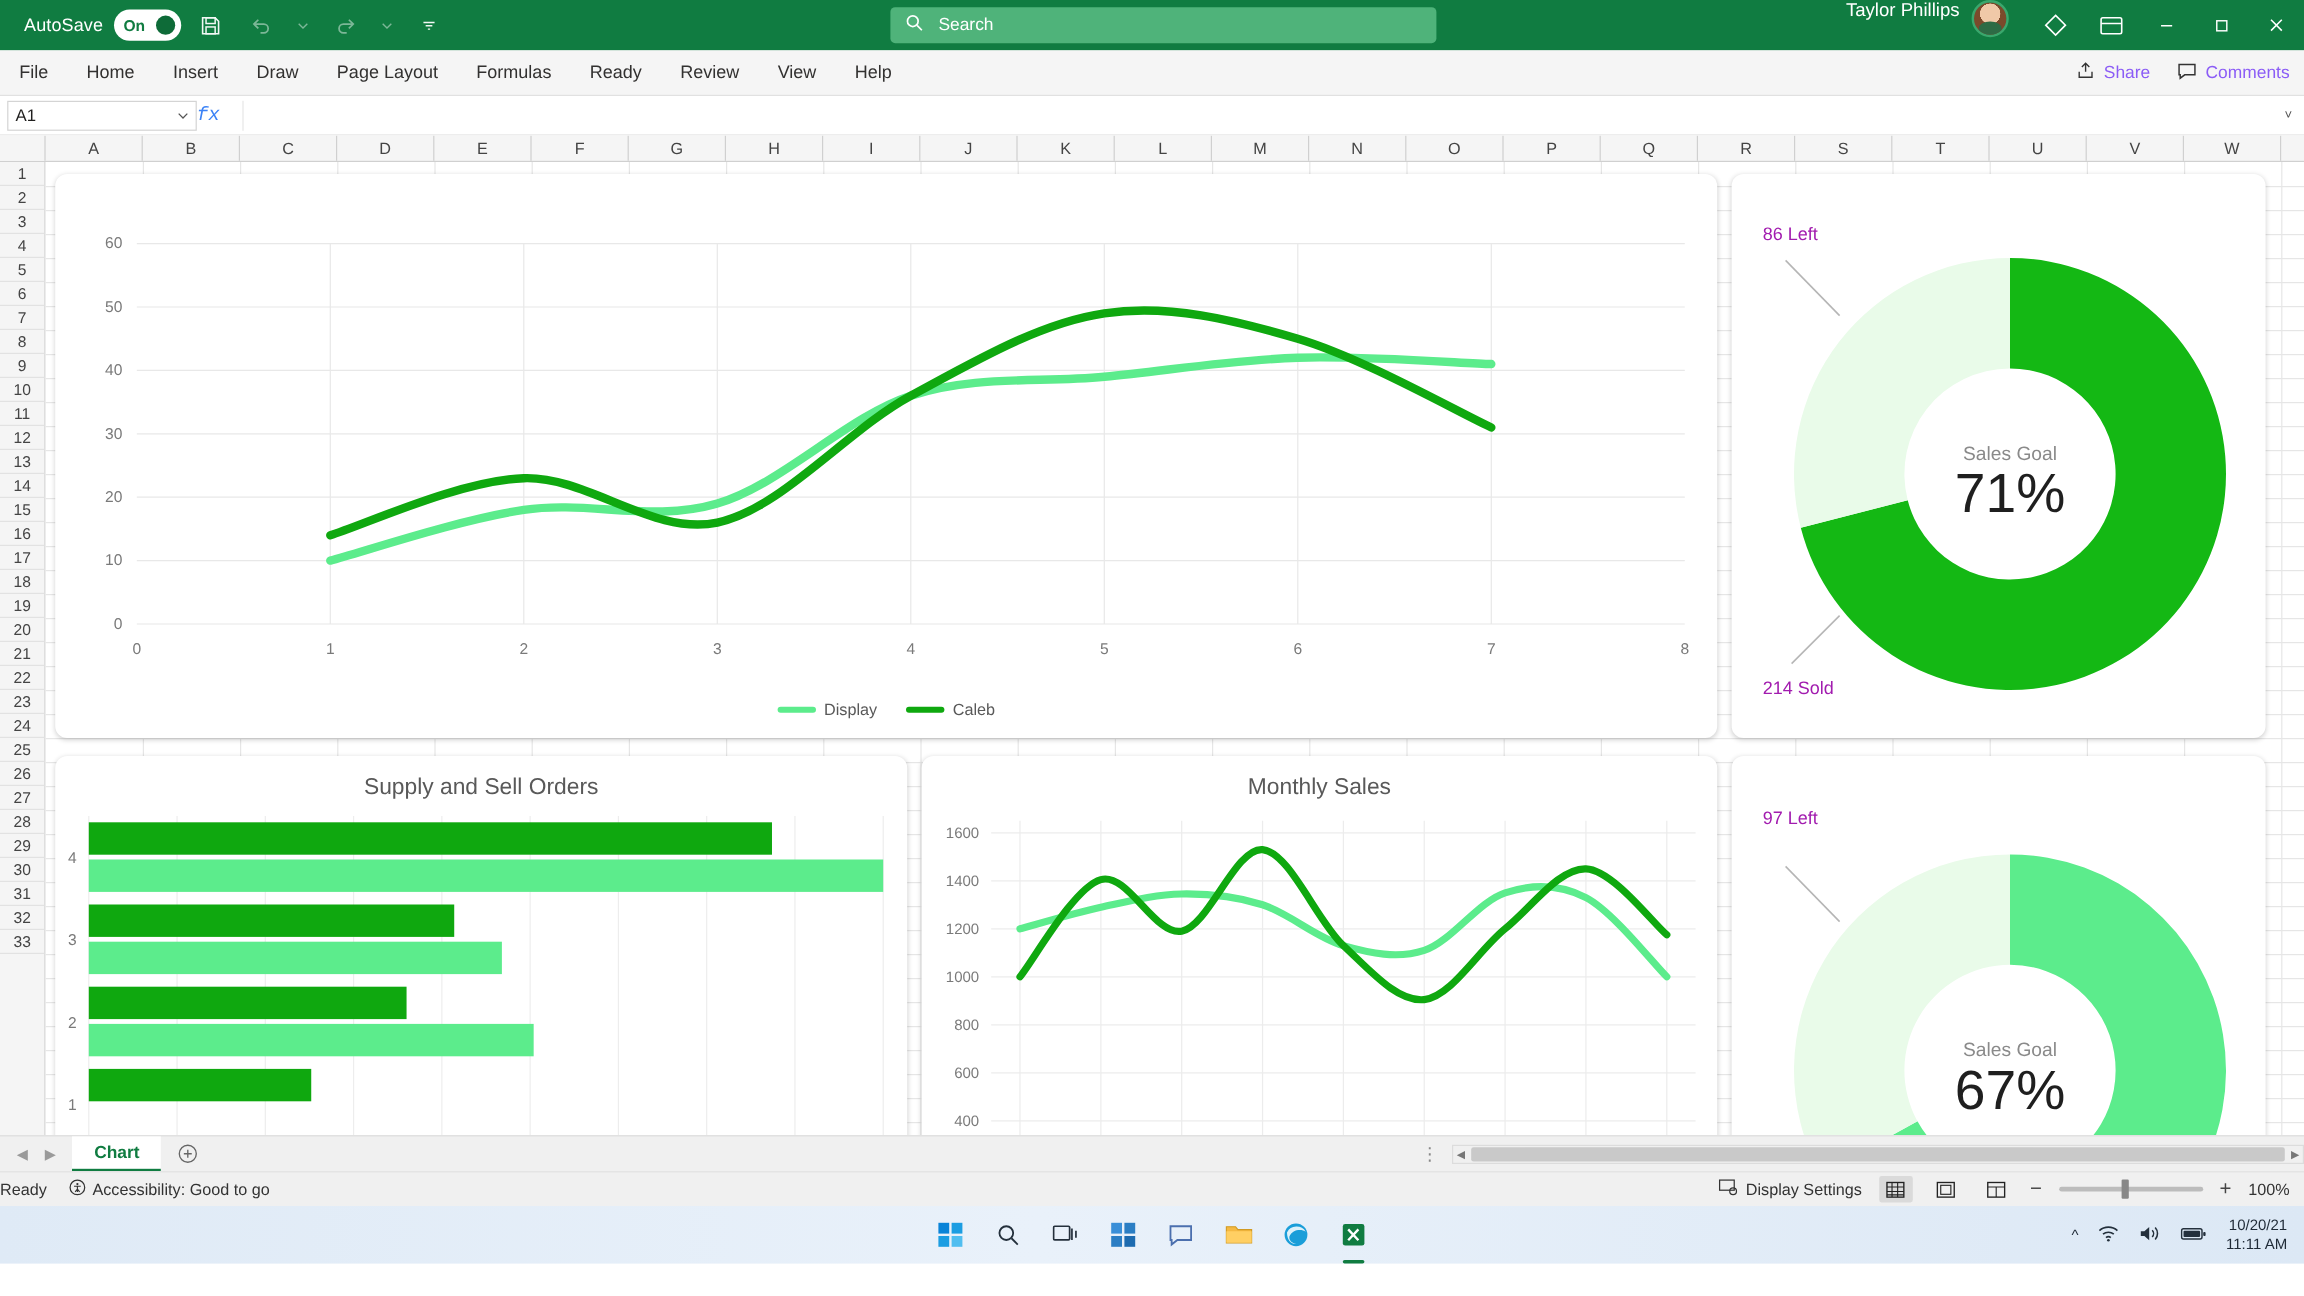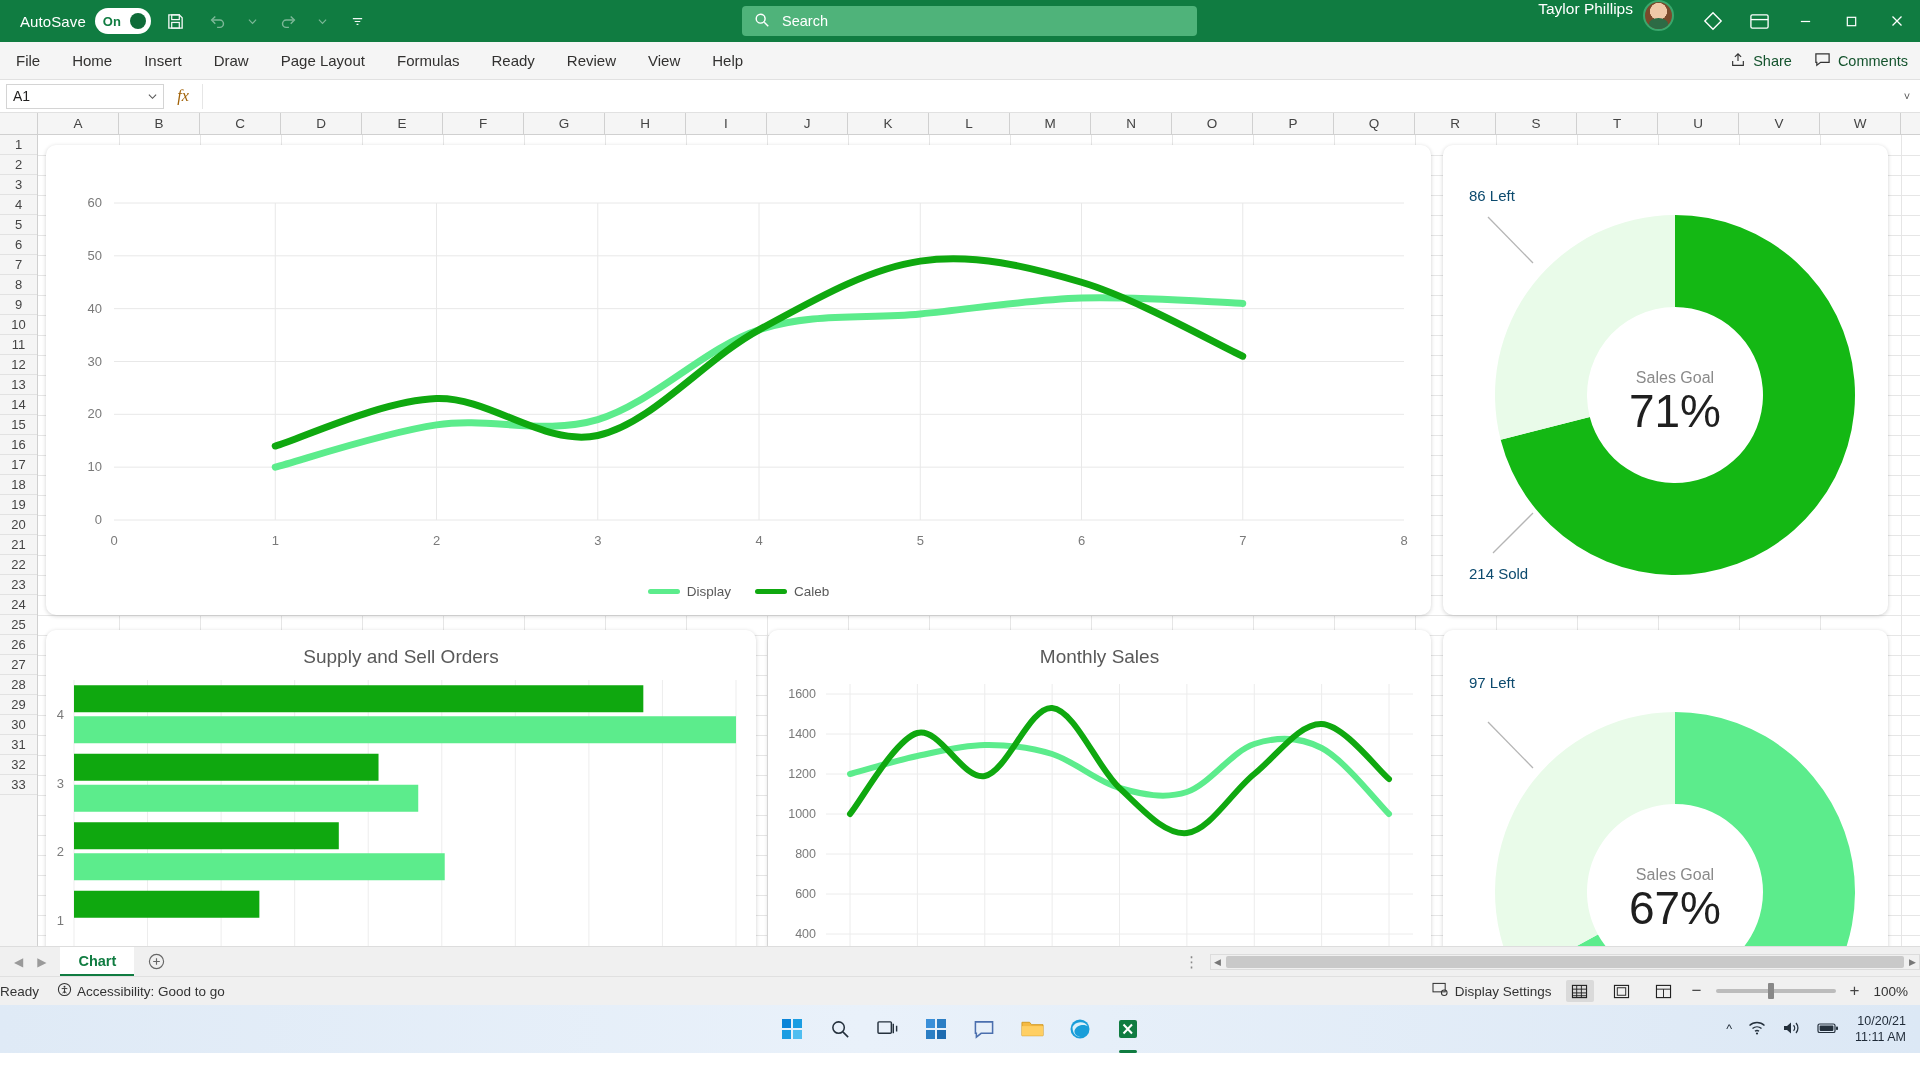--- a/index.html
+++ b/index.html
@@ -51,33 +51,33 @@
   
   .ribbon {
     height: 38px; background: #f5f5f5; display: flex; align-items: stretch;
     border-bottom: 1px solid #e1e1e1; position: relative;
   }
   .rtab {
     display: flex; align-items: center; padding: 0 16px; font-size: 15px; color: #323130;
     cursor: default;
   }
   .ribbon-right { position: absolute; right: 12px; top: 0; height: 38px; display: flex; align-items: center; gap: 22px; }
-  .rr-item { display: flex; align-items: center; gap: 7px; font-size: 14.5px; color: #14532d; }
+  .rr-item { display: flex; align-items: center; gap: 7px; font-size: 14.5px; color: #8b5cf6; }
 
   
   .formulabar {
     height: 33px; background: #ffffff; display: flex; align-items: center;
     border-bottom: 1px solid #e1e1e1; padding: 0 2px;
   }
   .namebox {
     width: 158px; height: 25px; margin-left: 4px; border: 1px solid #d4d4d4;
     background: #fff; display: flex; align-items: center; padding: 0 6px;
     font-size: 14px; color: #201f1e; justify-content: space-between;
   }
-  .fx { width: 38px; text-align: center; font-style: italic; font-size: 16px; color: #a16207; font-family: Liberation Serif, serif; }
+  .fx { width: 38px; text-align: left; font-style: italic; font-size: 16px; color: #3b82f6; font-family: Liberation Mono, monospace; }
   .fbinput { flex: 1; height: 25px; border-left: 1px solid #e6e6e6; padding-left: 8px; font-size: 14px; }
   .fb-caret { width: 22px; text-align: center; color: #555; font-size: 11px; }
 
   
   .gridwrap { position: relative; height: 833px; background: #fff; overflow: hidden; }
   .colheader {
     height: 22px; background: #f5f5f5; display: flex; border-bottom: 1px solid #d0d0d0;
     position: relative;
   }
   .corner { width: 38px; border-right: 1px solid #d0d0d0; background:#f5f5f5; }
@@ -100,21 +100,21 @@
   .card {
     position: absolute; background: #ffffff; border-radius: 10px;
     box-shadow: 0 1px 4px rgba(0,0,0,.18); overflow: hidden;
   }
   .card-title {
     text-align: center; font-size: 19px; color: #595959; padding-top: 16px;
     font-family: "Liberation Sans", sans-serif;
   }
 
   
-  .donut-label { position: absolute; font-size: 15px; color: #0c4a6e; }
+  .donut-label { position: absolute; font-size: 15px; color: #a21caf; }
 
   
   .sheettabs {
     height: 30px; background: #f0f0f0; display: flex; align-items: stretch;
     border-top: 1px solid #ddd; position: relative;
   }
   .navarrows { display: flex; align-items: center; gap: 14px; padding: 0 14px; color: #9a9a9a; font-size: 12px; }
   .stab {
     display: flex; align-items: center; padding: 0 18px; font-size: 14.5px;
     color: #107c41; font-weight: 700; background: #ffffff;

